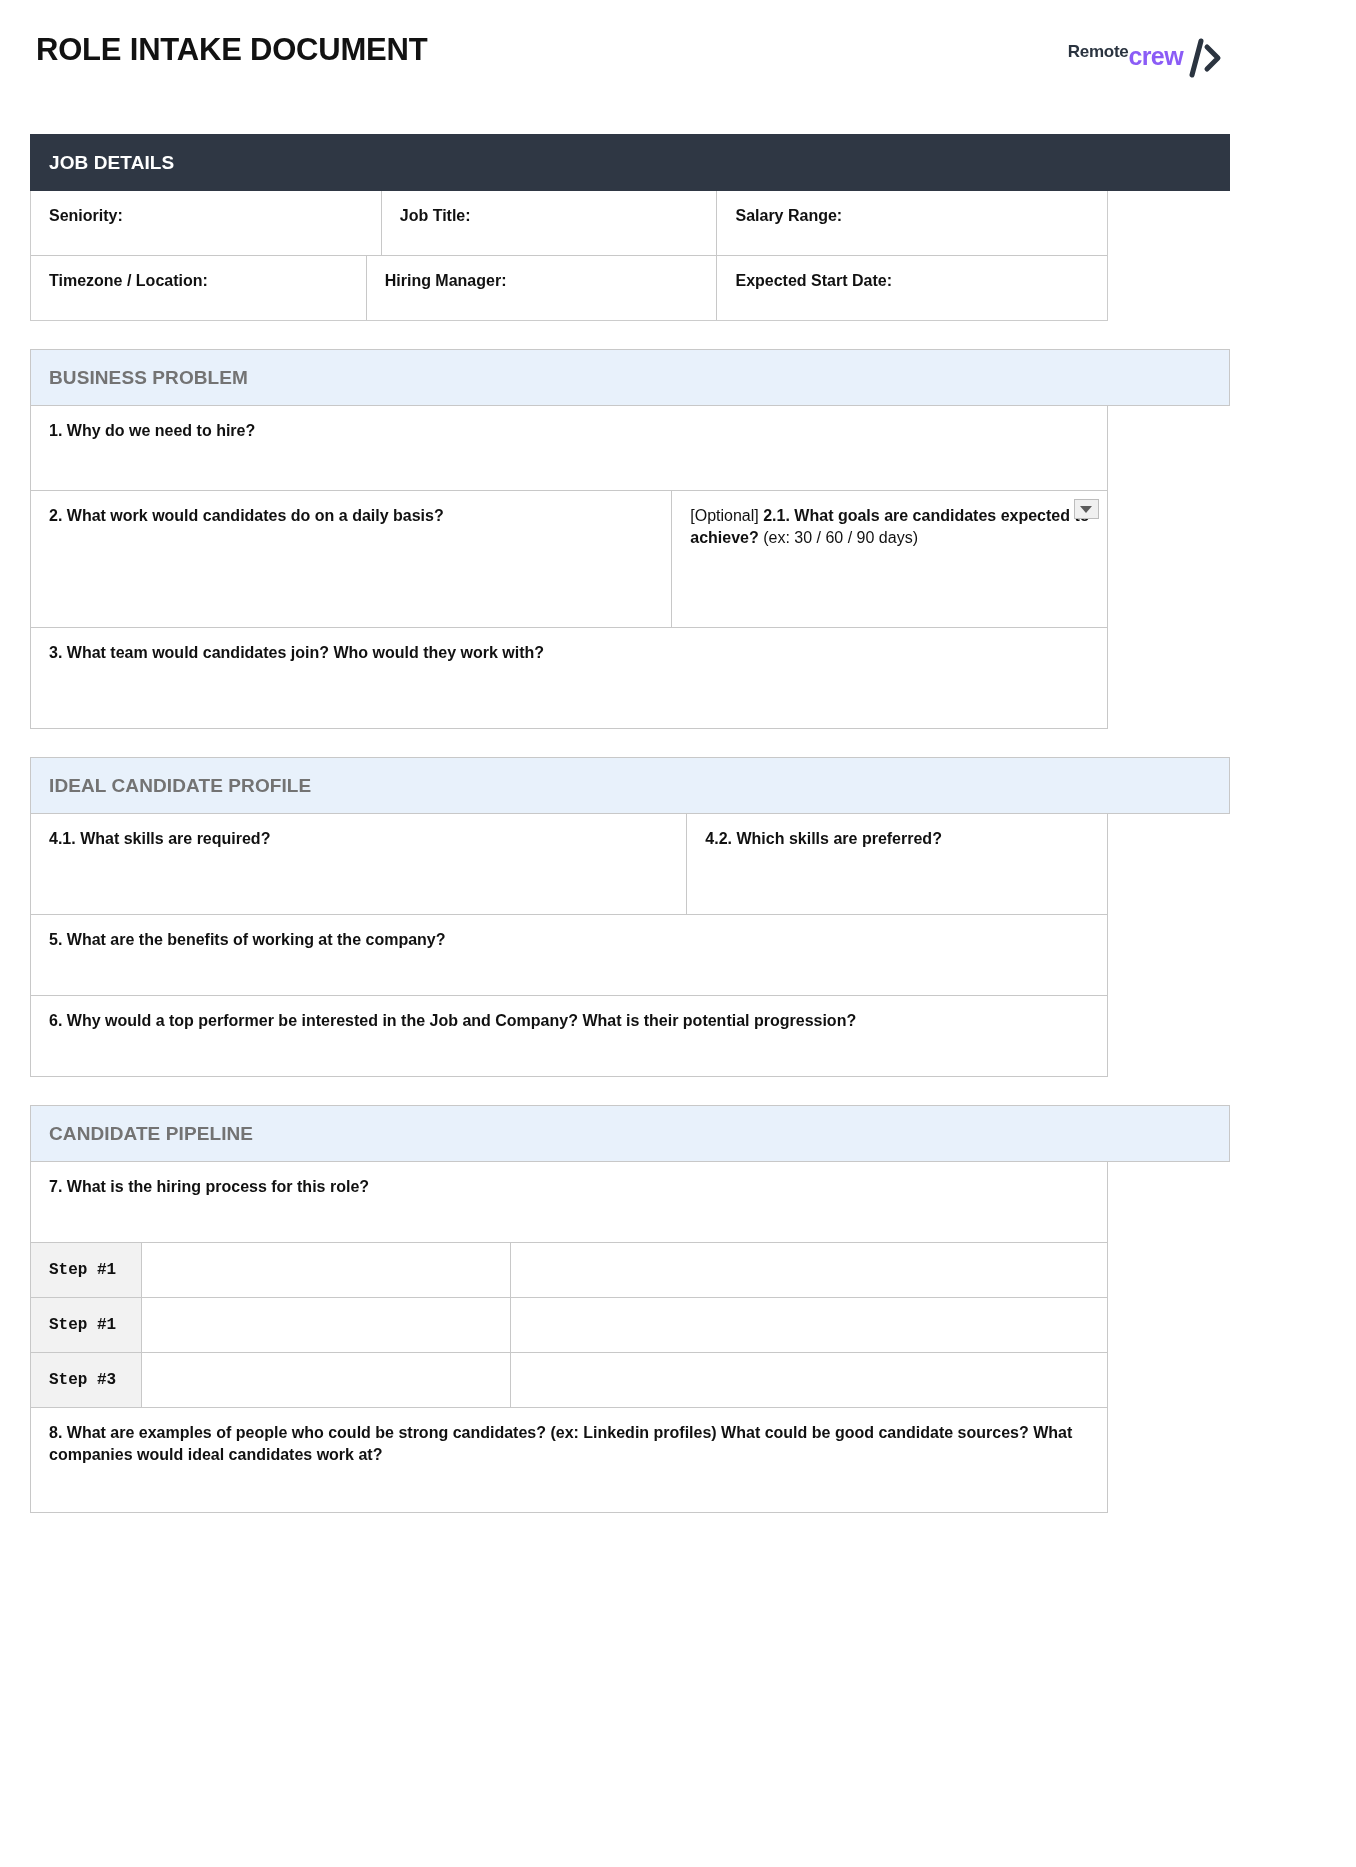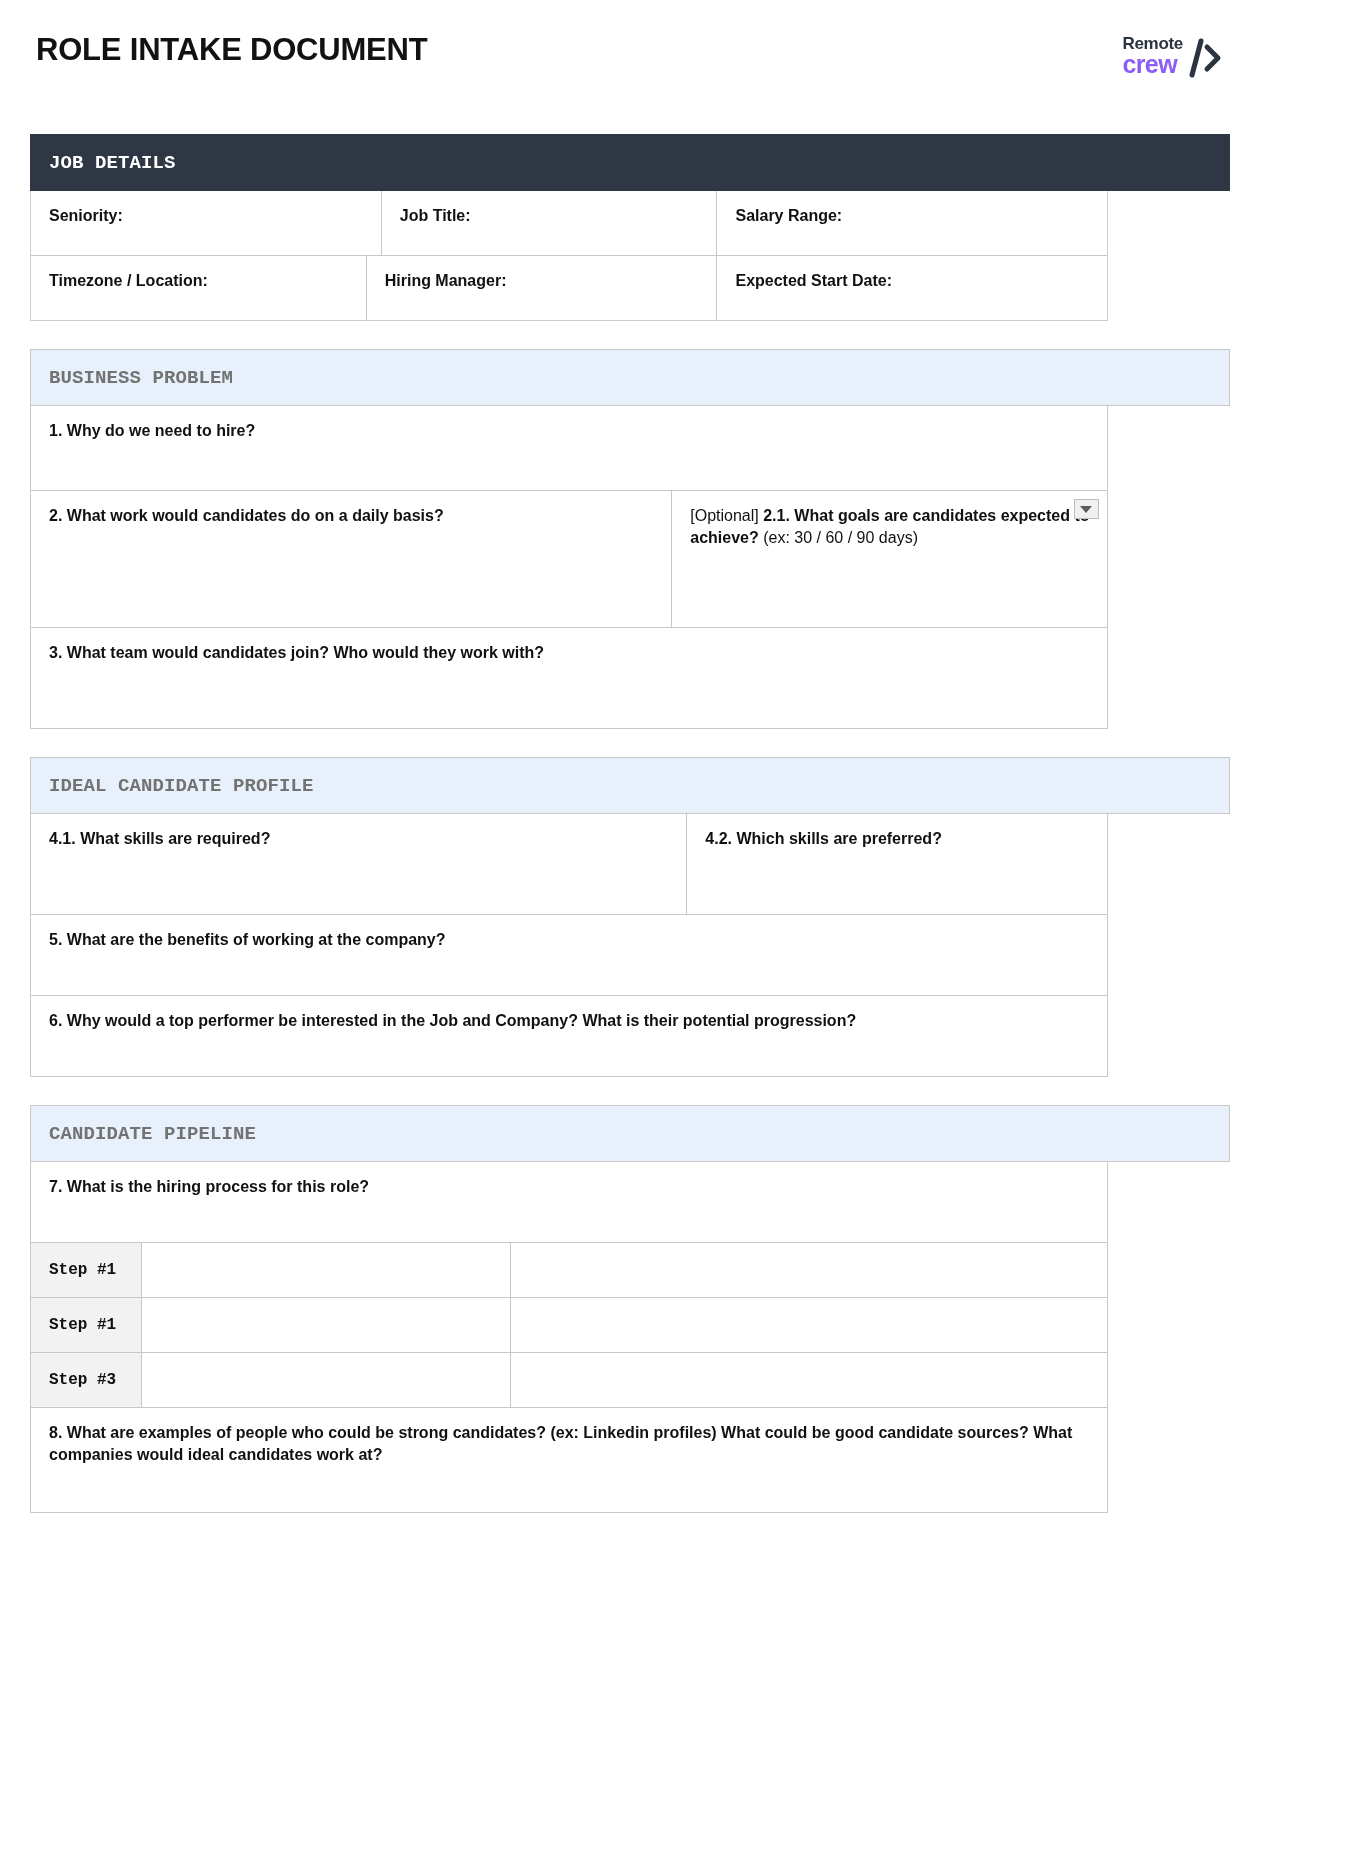--- a/index.html
+++ b/index.html
@@ -42,21 +42,21 @@
     margin: 0;
   }
   .brand {
     display: flex;
     align-items: center;
     gap: 2px;
     padding-right: 6px;
   }
   .brand-words {
     display: flex;
-    flex-direction: column;
+    flex-direction: row;
     align-items: flex-start;
     line-height: 0.92;
   }
   .brand-line1 {
     font-size: 17px;
     font-weight: 700;
     color: #2b3440;
     letter-spacing: -0.3px;
   }
   .brand-line2 {
@@ -83,21 +83,20 @@
   }
   .block.dark-head { border-color: #cccccc; }
 
   .sec-head {
     padding: 17px 18px 16px 18px;
     font-size: 19px;
     font-weight: 700;
     letter-spacing: 0.1px;
     border: 1px solid #c8c8c8;
     border-bottom: 1px solid #c8c8c8;
-    font-family: Liberation Mono, monospace;
   }
   .sec-head.dark {
     background: #2f3744;
     color: #ffffff;
     border-color: #2f3744;
   }
   .sec-head.blue {
     background: #e8f1fb;
     color: #737373;
     border-color: #c8c8c8;

